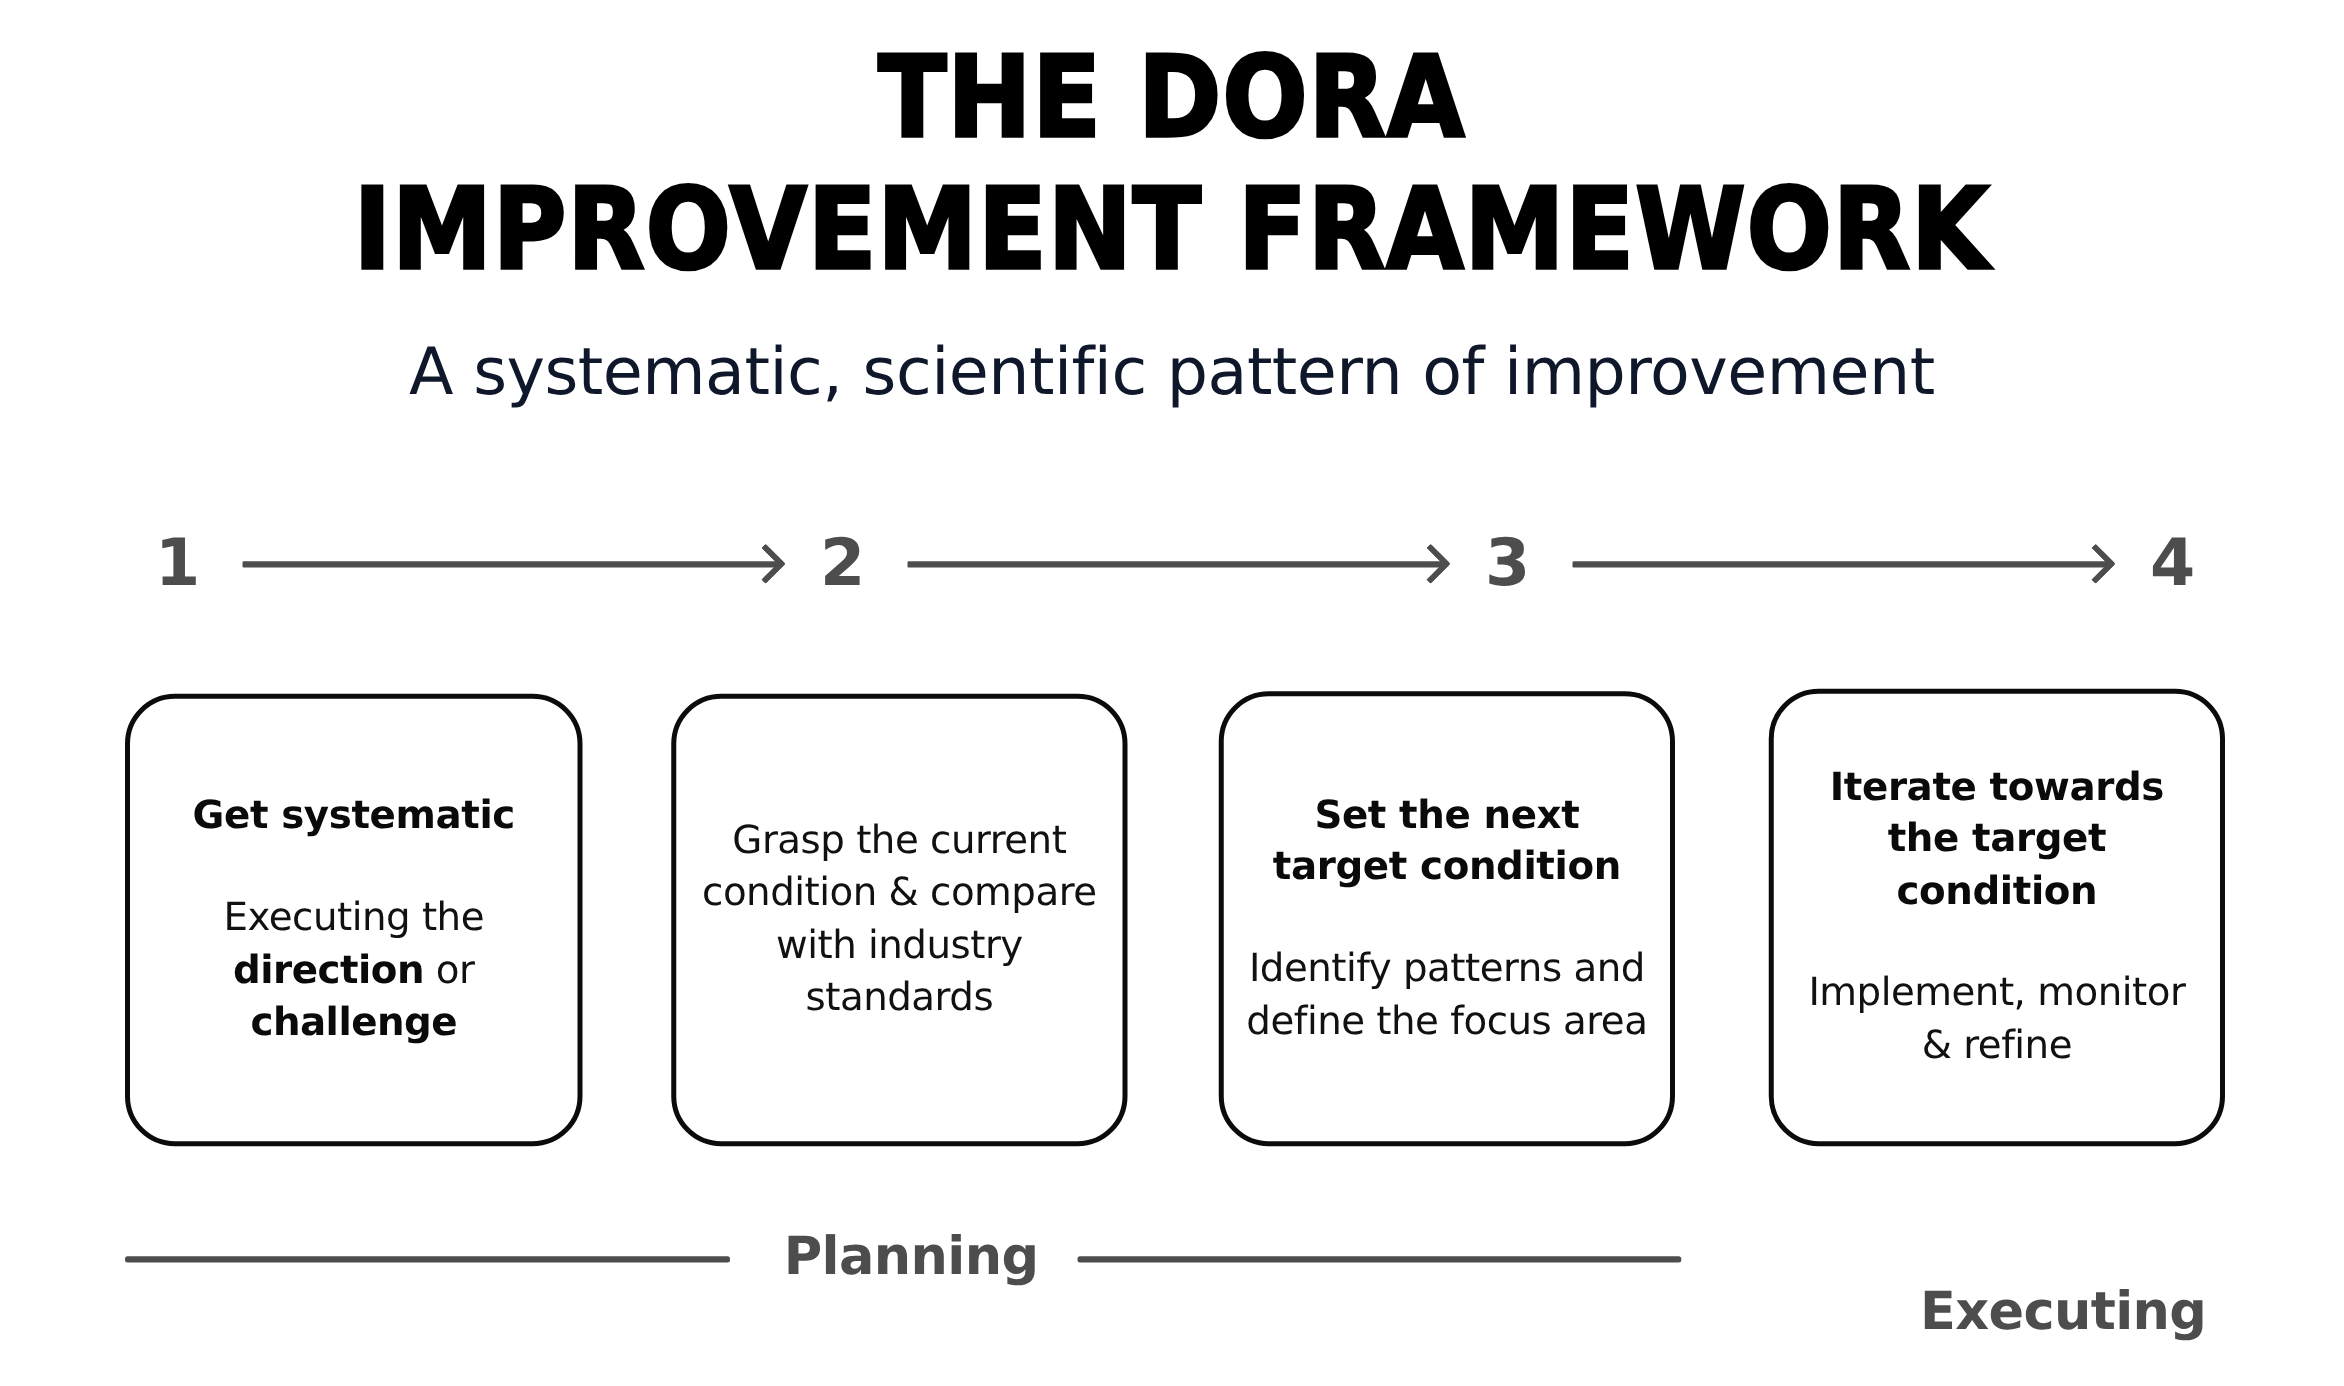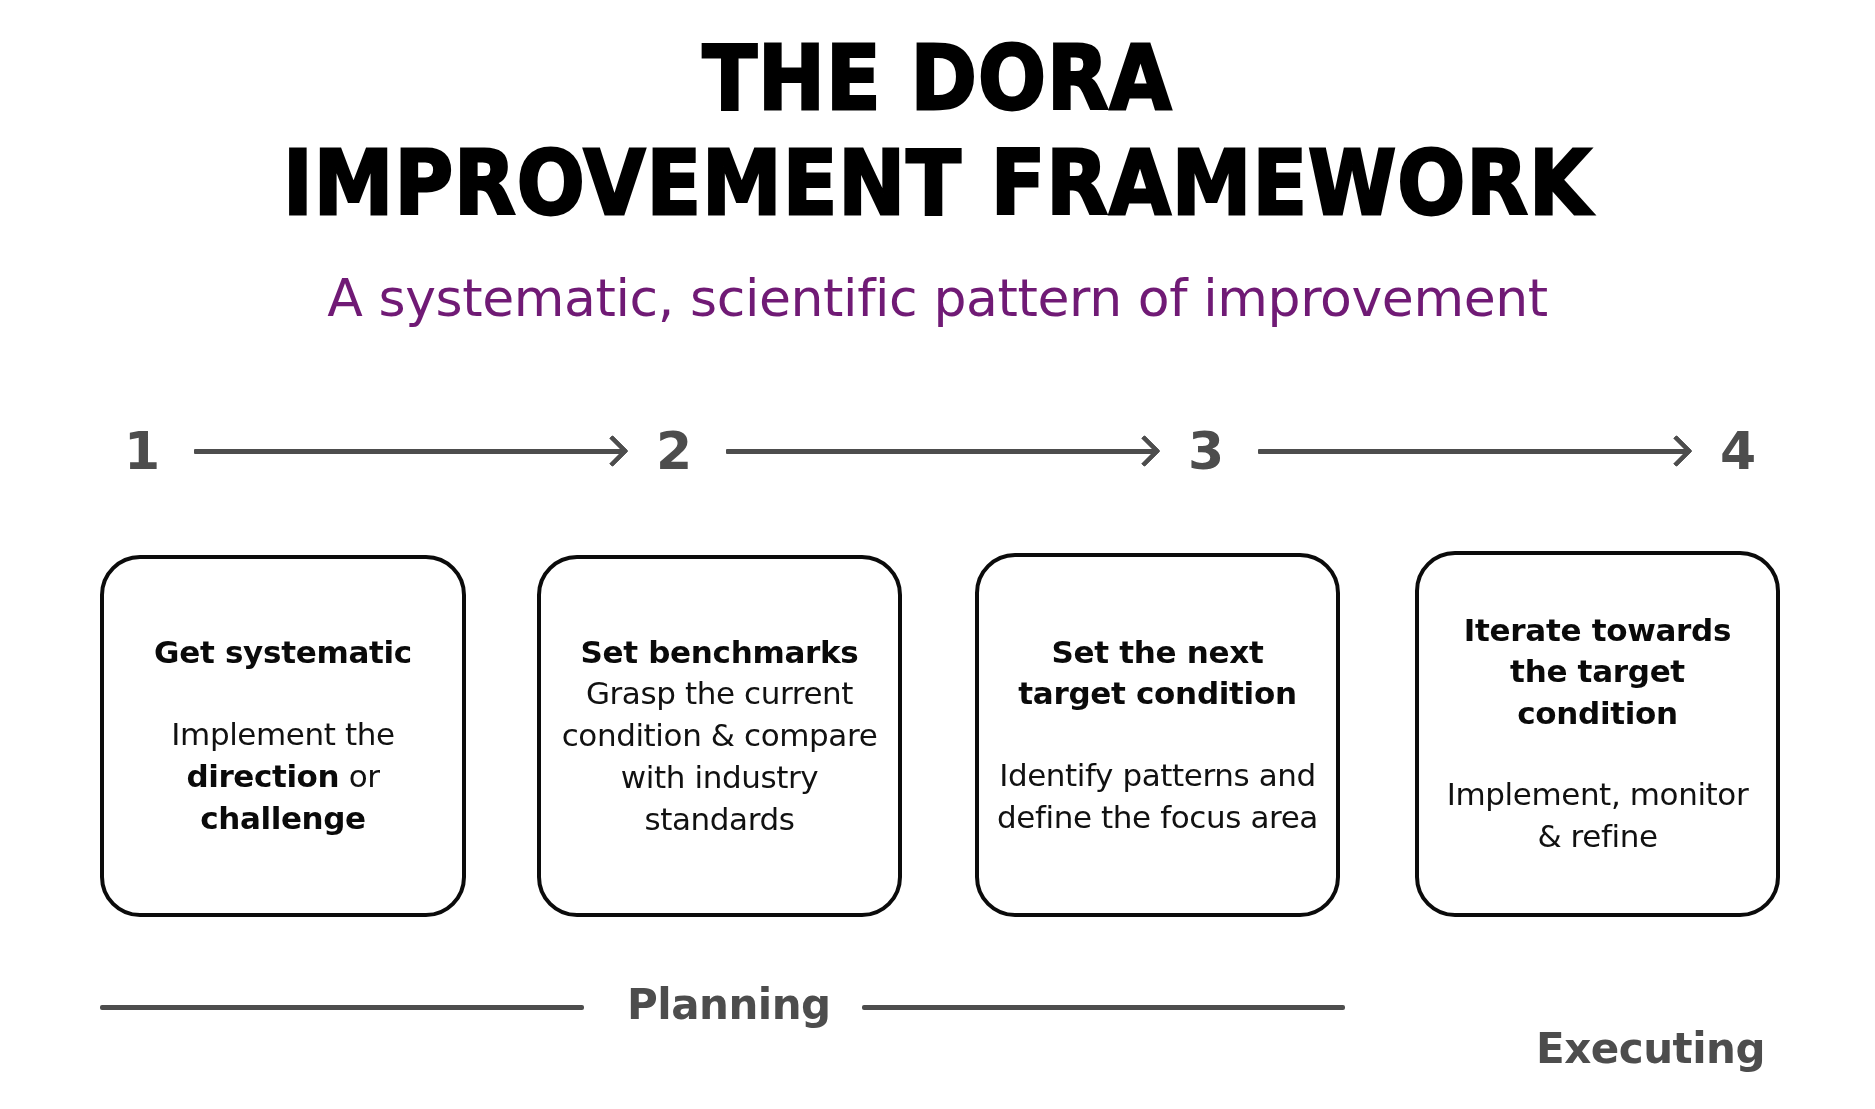--- a/index.html
+++ b/index.html
@@ -51,21 +51,21 @@
   }
   .subtitle {
     position: absolute;
     top: 268px;
     left: 0;
     width: 1875px;
     text-align: center;
     font-family: "DejaVu Sans", sans-serif;
     font-size: 52px;
     font-weight: 400;
-    color: #701a75;
+    color: #0f172a;
     letter-spacing: -0.4px;
     white-space: nowrap;
   }
 
   
   .steps-row {
     position: absolute;
     top: 420px;
     left: 100px;
     width: 1680px;
@@ -221,25 +221,24 @@
       <div class="arrow-head"></div>
     </div>
     <div class="step-number">4</div>
   </div>
 
   <div class="cards">
 
     <div class="card card-1">
       <div class="card-heading">Get systematic</div>
       <div class="gap-lg"></div>
-      <div class="card-body"><span>Implement the </span><b>direction</b><span> or </span><b>challenge</b></div>
+      <div class="card-body"><span>Executing the </span><b>direction</b><span> or </span><b>challenge</b></div>
     </div>
 
     <div class="card card-2">
-      <div class="card-heading">Set benchmarks</div>
       <div class="gap-sm"></div>
       <div class="card-body">Grasp the current condition &amp; compare with industry standards</div>
     </div>
 
     <div class="card card-4">
       <div class="card-heading">Iterate towards the target condition</div>
       <div class="gap-lg"></div>
       <div class="card-body">Implement, monitor &amp; refine</div>
     </div>
 

